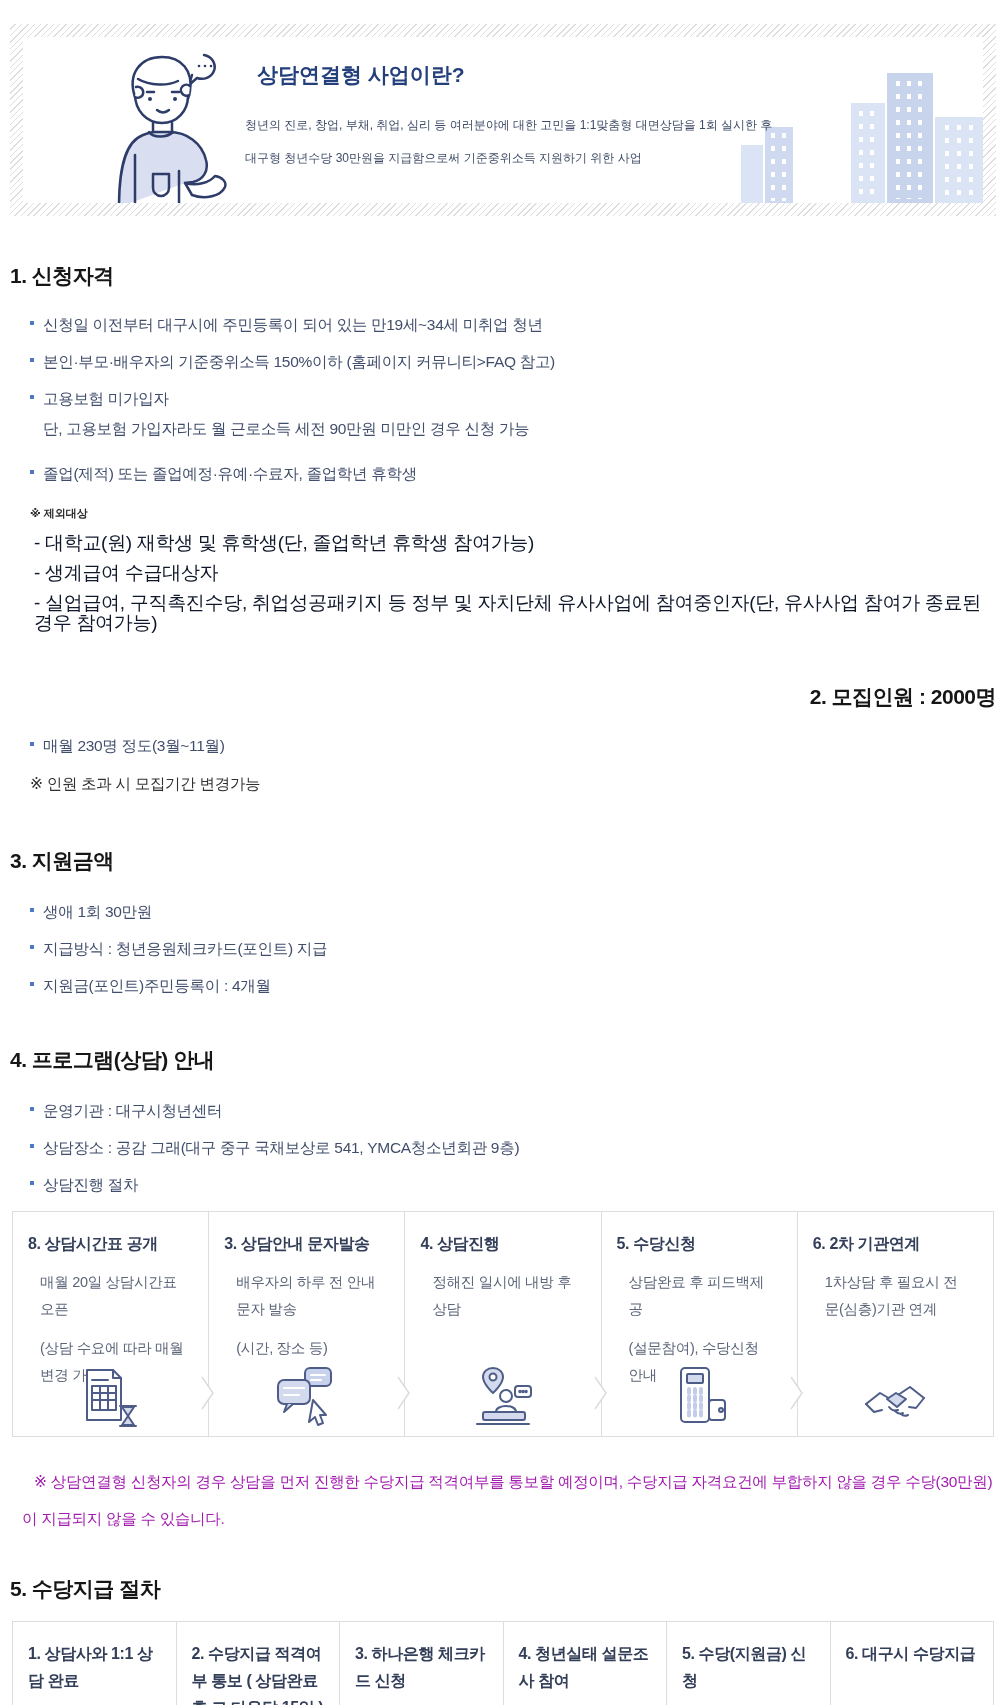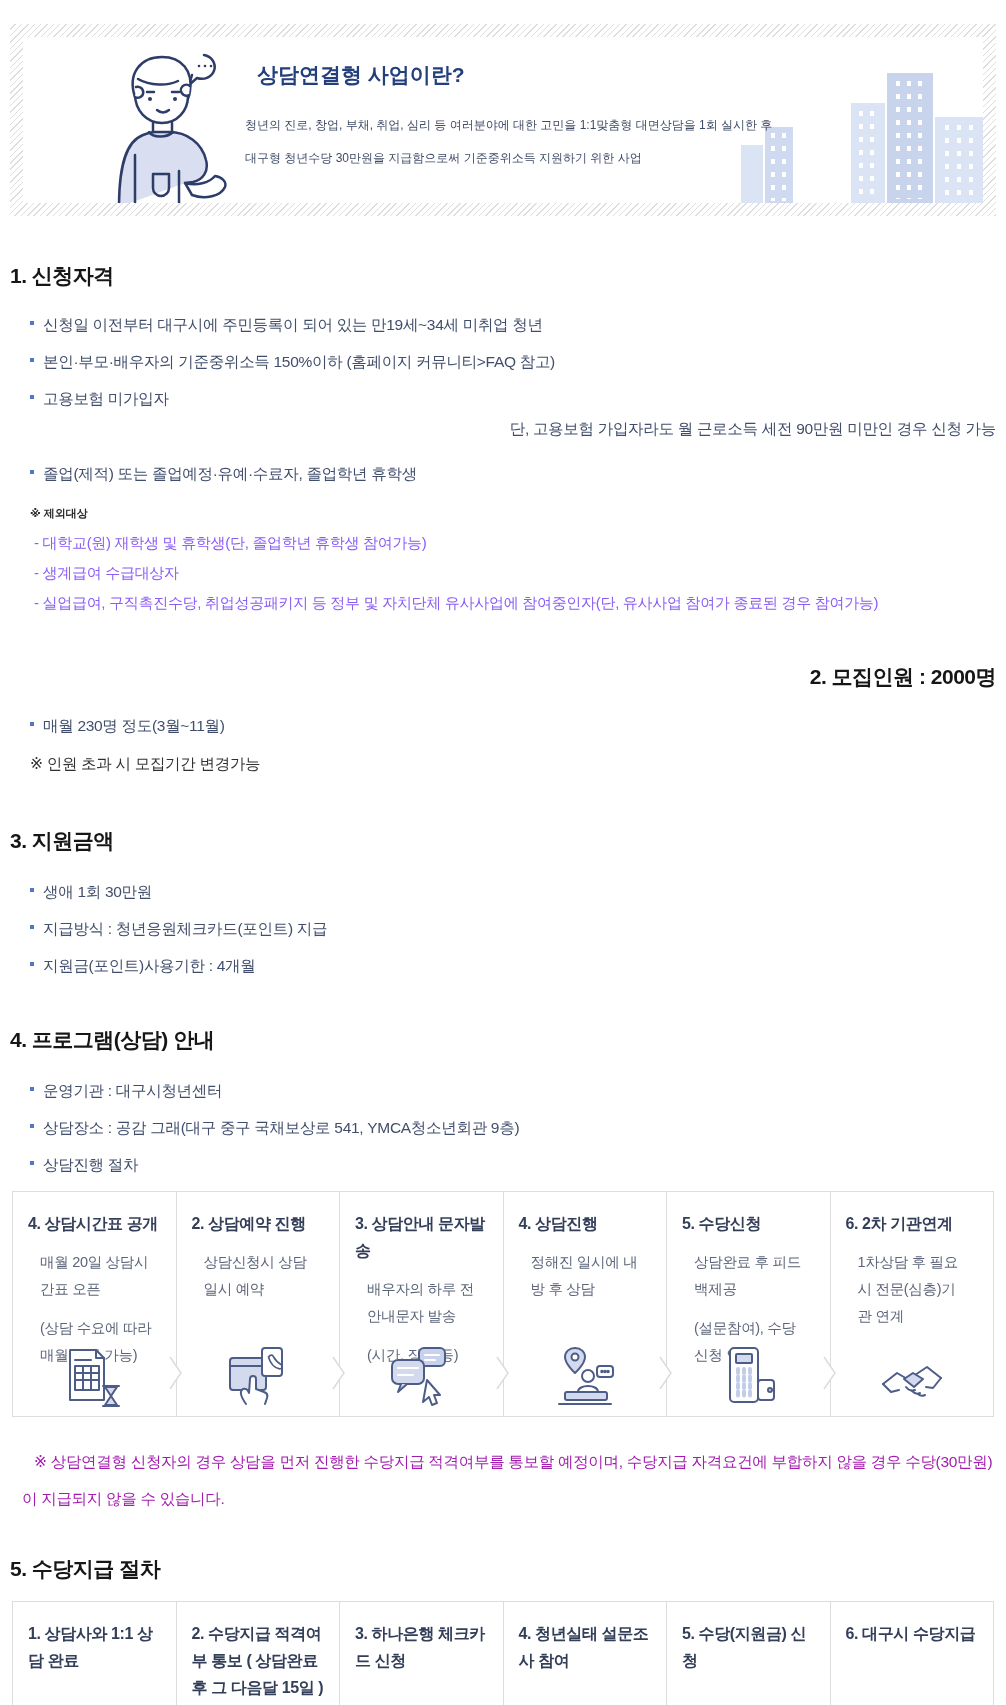--- a/index.html
+++ b/index.html
@@ -21,26 +21,26 @@
   #sec-eligibility h3{margin-top:46px;margin-bottom:24px;}
   #sec-recruitment h3{margin-top:50px;margin-bottom:24px;text-align:right;}
   #sec-amount h3{margin-top:52px;margin-bottom:26px;}
   #sec-program h3{margin-top:50px;margin-bottom:26px;}
   #sec-payment h3{margin-top:38px;margin-bottom:18px;}
 
   ul.bullets{list-style:none;margin:0;padding:0 0 0 20px;}
   li.b{position:relative;padding-left:13px;font-size:15.5px;line-height:21px;
        margin-bottom:16px;color:#414e6b;letter-spacing:-0.3px;}
   li.b::before{content:"";position:absolute;left:0;top:7px;width:4px;height:4px;background:#4e79c7;}
-  .subline{margin-top:9px;color:#414e6b;text-align:right;}
+  .subline{margin-top:9px;color:#414e6b;}
   li.b.with-sub{margin-bottom:24px;}
 
   .exclusion{margin-top:22px;padding-left:20px;}
   .ex-title{font-weight:700;color:#2b2b2b;font-size:11px;margin:0 0 12px;}
-  .ex-item{margin:9px 0 10px;padding-left:4px;font-size:15px;line-height:20px;color:#8b5cf6;letter-spacing:-0.3px;}
+  .ex-item{margin:9px 0 10px;padding-left:4px;font-size:19px;line-height:20px;color:#0f172a;letter-spacing:-0.3px;}
 
   .hashnote{padding-left:20px;font-size:15.5px;color:#303030;margin:18px 0 0;letter-spacing:-0.3px;}
 
   
   .flow{display:flex;margin:14px 2px 0;border:1px solid #ddd;}
   .col{flex:1;position:relative;border-right:1px solid #ddd;padding:18px 12px 0 15px;box-sizing:border-box;}
   .col:last-child{border-right:none;}
   .flow1 .col{height:224px;}
   .flow2 .col{height:192px;}
   .col-title{font-size:16px;font-weight:700;color:#333e58;margin:0 0 8px;line-height:27px;letter-spacing:-0.4px;}
@@ -143,36 +143,36 @@
       <li class="b">매월 230명 정도(3월~11월)</li>
     </ul>
     <p class="hashnote">※ 인원 초과 시 모집기간 변경가능</p>
   </section>
 
   <section id="sec-amount">
     <h3 class="sec">3. 지원금액</h3>
     <ul class="bullets">
       <li class="b">생애 1회 30만원</li>
       <li class="b">지급방식 : 청년응원체크카드(포인트) 지급</li>
-      <li class="b">지원금(포인트)사용기한 : 4개월</li>
+      <li class="b">지원금(포인트)주민등록이 : 4개월</li>
     </ul>
   </section>
 
   <section id="sec-program">
     <h3 class="sec">4. 프로그램(상담) 안내</h3>
     <ul class="bullets">
       <li class="b">운영기관 : 대구시청년센터</li>
       <li class="b">상담장소 : 공감 그래(대구 중구 국채보상로 541, YMCA청소년회관 9층)</li>
       <li class="b">상담진행 절차</li>
     </ul>
 
     <div class="flow flow1">
 
       <div class="col">
-        <p class="col-title">4. 상담시간표 공개</p>
+        <p class="col-title">8. 상담시간표 공개</p>
         <p class="col-body">매월 20일 상담시간표 오픈</p>
         <p class="col-note">(상담 수요에 따라 매월 변경 가능)</p>
         <svg class="icon" width="64" height="62" viewBox="0 0 64 62">
           <g stroke="#4d5d88" stroke-width="2" fill="#fff" stroke-linecap="round" stroke-linejoin="round">
             <path d="M8 4 h26 l8 8 v42 h-34 z"></path>
             <path d="M34 4 v8 h8" fill="none"></path>
             <path d="M13 14 h16" fill="none"></path>
             <rect x="13" y="20" width="24" height="24" fill="none"></rect>
             <line x1="21" y1="20" x2="21" y2="44"></line>
               <line x1="29" y1="20" x2="29" y2="44"></line>
@@ -181,37 +181,20 @@
             <path d="M41 40 h16 M41 60 h16" fill="none"></path>
             <path d="M43 41 h12 l-6 9 z" fill="#d3daee"></path>
             <path d="M43 59 h12 l-6 -9 z" fill="#d3daee"></path>
           </g>
         </svg>
         <svg class="chev" width="14" height="34" viewBox="0 0 14 34">
           <path d="M1 1 L12 17 L1 33" fill="#fff" stroke="#dcdcdc" stroke-width="1.5"></path>
         </svg>
       </div>
 
-      <div class="col">
-        <p class="col-title">2. 상담예약 진행</p>
-        <p class="col-body">상담신청시 상담일시 예약</p>
-
-        <svg class="icon" width="64" height="62" viewBox="0 0 64 62">
-          <g stroke="#4d5d88" stroke-width="2" fill="#fff" stroke-linecap="round" stroke-linejoin="round">
-            <rect x="4" y="12" width="36" height="32" rx="3" fill="#d3daee"></rect>
-            <line x1="4" y1="20" x2="40" y2="20"></line>
-            <rect x="36" y="2" width="20" height="28" rx="3" fill="#fff"></rect>
-            <path d="M42 10 c2 -3 5 -3 6 0 c3 5 5 7 9 9 c2 2 1 5 -2 5 c-6 -1 -11 -7 -13 -14 z" fill="none" transform="scale(0.85) translate(8,3)"></path>
-            <path d="M20 58 c-5 -7 -7 -13 -3 -15 c3 -1 5 1 6 4 l1 -14 c0 -4 6 -4 6 0 v10 l8 3 c3 1 4 3 3 6 l-2 6" fill="#fff"></path>
-          </g>
-        </svg>
-        <svg class="chev" width="14" height="34" viewBox="0 0 14 34">
-          <path d="M1 1 L12 17 L1 33" fill="#fff" stroke="#dcdcdc" stroke-width="1.5"></path>
-        </svg>
-      </div>
 
       <div class="col">
         <p class="col-title">3. 상담안내 문자발송</p>
         <p class="col-body">배우자의 하루 전 안내문자 발송</p>
         <p class="col-note">(시간, 장소 등)</p>
         <svg class="icon" width="64" height="62" viewBox="0 0 64 62">
           <g stroke="#4d5d88" stroke-width="2" fill="#fff" stroke-linecap="round" stroke-linejoin="round">
             <rect x="30" y="2" width="26" height="18" rx="5" fill="#c9d2ec"></rect>
             <line x1="36" y1="9" x2="50" y2="9" stroke="#fff"></line>
               <line x1="36" y1="14" x2="46" y2="14" stroke="#fff"></line>

